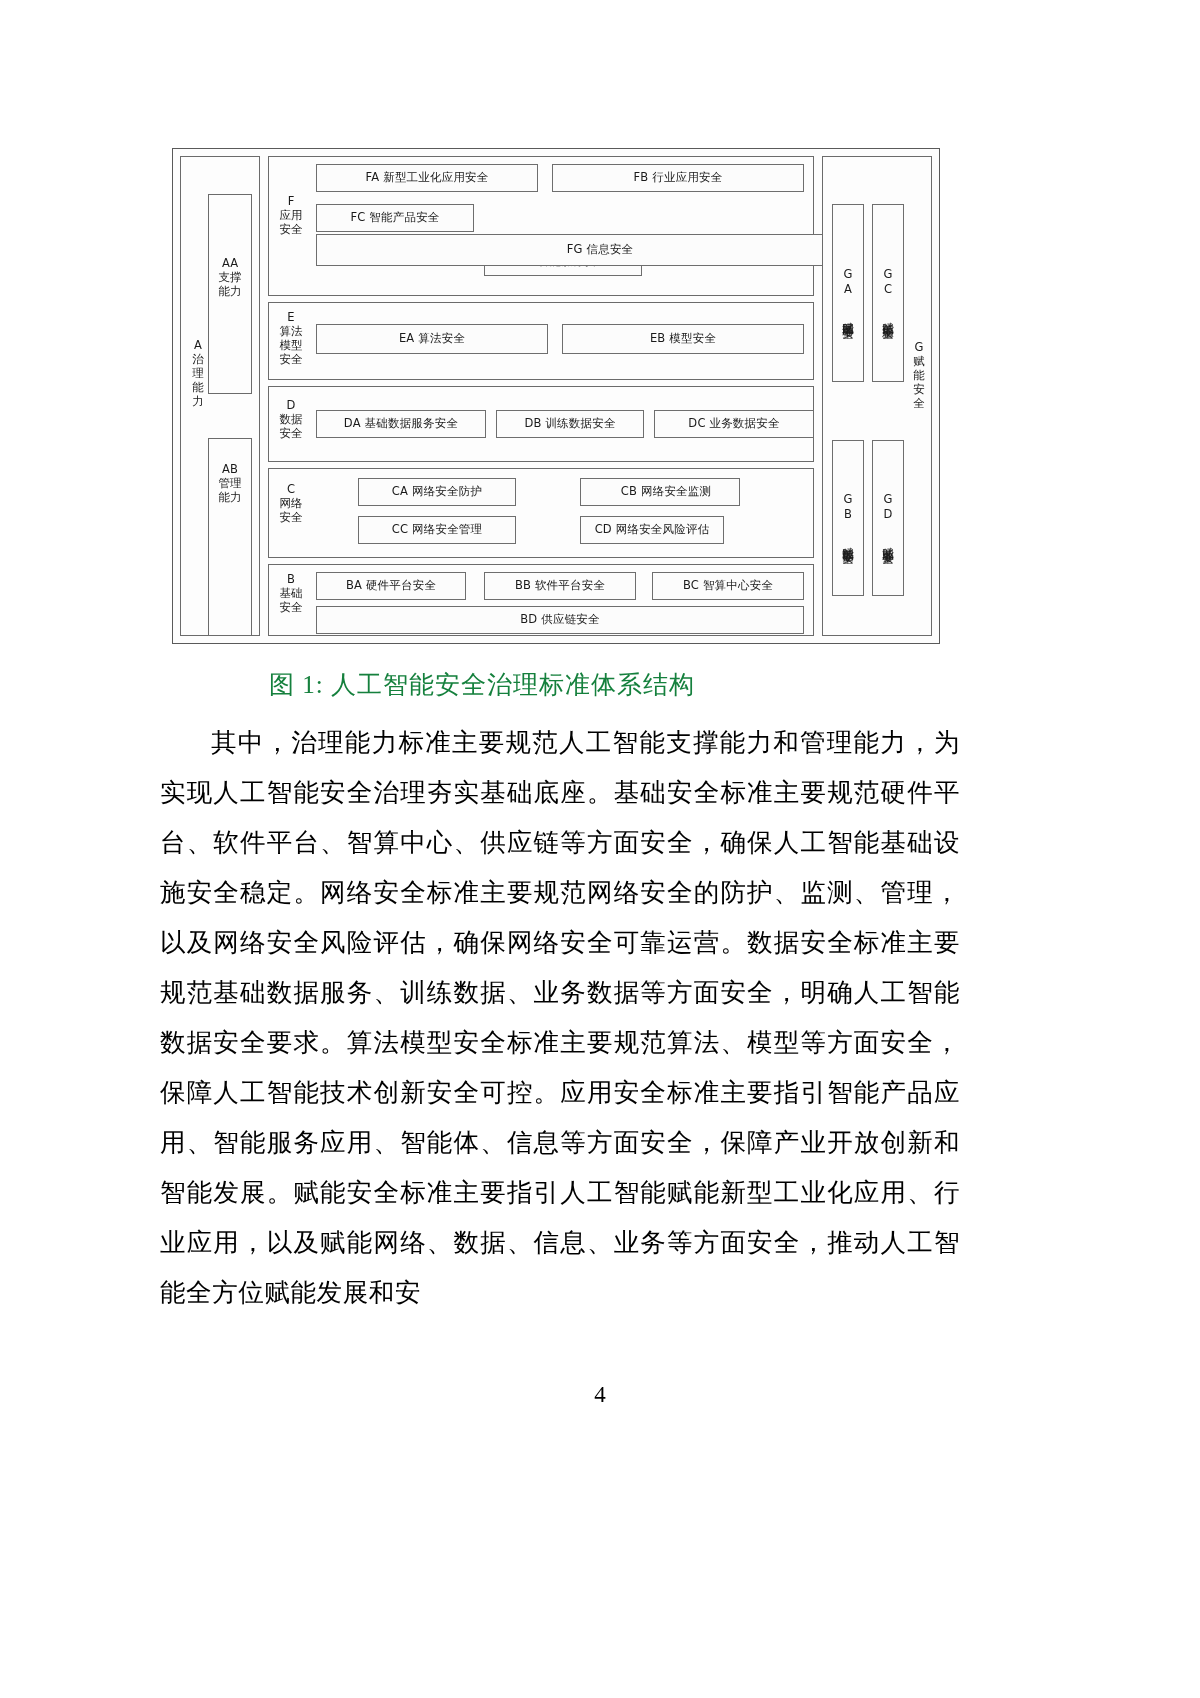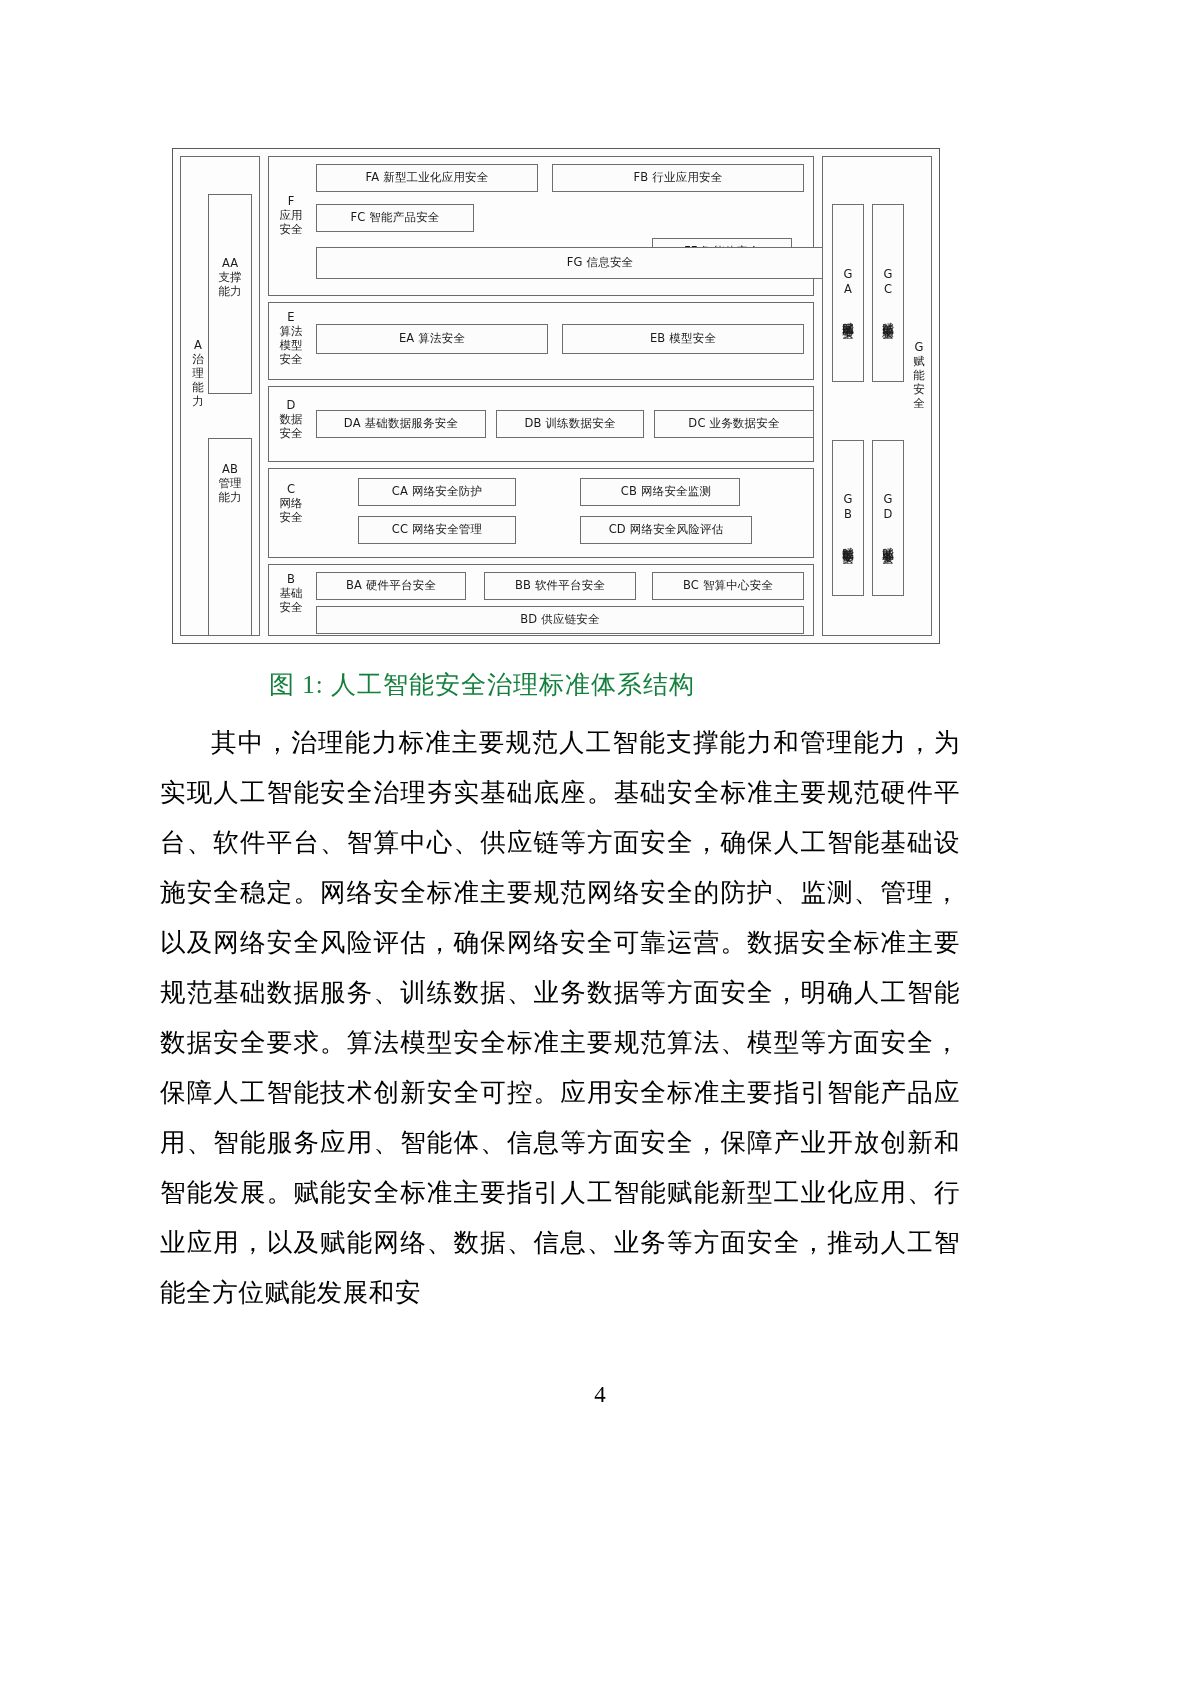--- a/index.html
+++ b/index.html
@@ -167,21 +167,21 @@
 应用
 安全</div>
 
     <div class="leaf" style="left:144px; top:16px; width:222px; height:28px;">FA 新型工业化应用安全</div>
     <div class="leaf" style="left:380px; top:16px; width:252px; height:28px;">FB 行业应用安全</div>
 
     <div class="leaf" style="left:144px; top:56px; width:158px; height:28px;">FC 智能产品安全</div>
     <div class="leaf" style="left:312px; top:56px; width:158px; height:28px;margin-top:44px;">FD 智能服务安全</div>
     <div class="leaf" style="left:480px; top:56px; width:140px; height:28px;margin-top:34px;">FF 智能体安全</div>
 
-    <div class="leaf" style="left:144px; top:99px; width:568px; height:32px;">FG 信息安全</div>
+    <div class="leaf" style="left:144px; top:86px; width:568px; height:32px;">FG 信息安全</div>
 
     <div class="dbox" style="left:96px; top:154px; width:546px; height:78px;"></div>
     <div class="stack" style="left:102px; top:162px; width:34px;">E
 算法
 模型
 安全</div>
 
     <div class="leaf" style="left:144px; top:176px; width:232px; height:30px;">EA 算法安全</div>
     <div class="leaf" style="left:390px; top:176px; width:242px; height:30px;">EB 模型安全</div>
 
@@ -195,21 +195,21 @@
     <div class="leaf" style="left:482px; top:262px; width:160px; height:28px;">DC 业务数据安全</div>
 
     <div class="dbox" style="left:96px; top:320px; width:546px; height:90px;"></div>
     <div class="stack" style="left:102px; top:334px; width:34px;">C
 网络
 安全</div>
 
     <div class="leaf" style="left:186px; top:330px; width:158px; height:28px;">CA 网络安全防护</div>
     <div class="leaf" style="left:408px; top:330px; width:160px; height:28px;padding-left:12px;">CB 网络安全监测</div>
     <div class="leaf" style="left:186px; top:368px; width:158px; height:28px;">CC 网络安全管理</div>
-    <div class="leaf" style="left:408px; top:368px; width:172px; height:28px;">CD 网络安全风险评估</div>
+    <div class="leaf" style="left:408px; top:368px; width:144px; height:28px;">CD 网络安全风险评估</div>
 
     <div class="dbox" style="left:96px; top:416px; width:546px; height:72px;"></div>
     <div class="stack" style="left:102px; top:424px; width:34px;">B
 基础
 安全</div>
 
     <div class="leaf" style="left:144px; top:424px; width:150px; height:28px;">BA 硬件平台安全</div>
     <div class="leaf" style="left:312px; top:424px; width:152px; height:28px;">BB 软件平台安全</div>
     <div class="leaf" style="left:480px; top:424px; width:152px; height:28px;">BC 智算中心安全</div>
     <div class="leaf" style="left:144px; top:458px; width:488px; height:28px;">BD 供应链安全</div>

